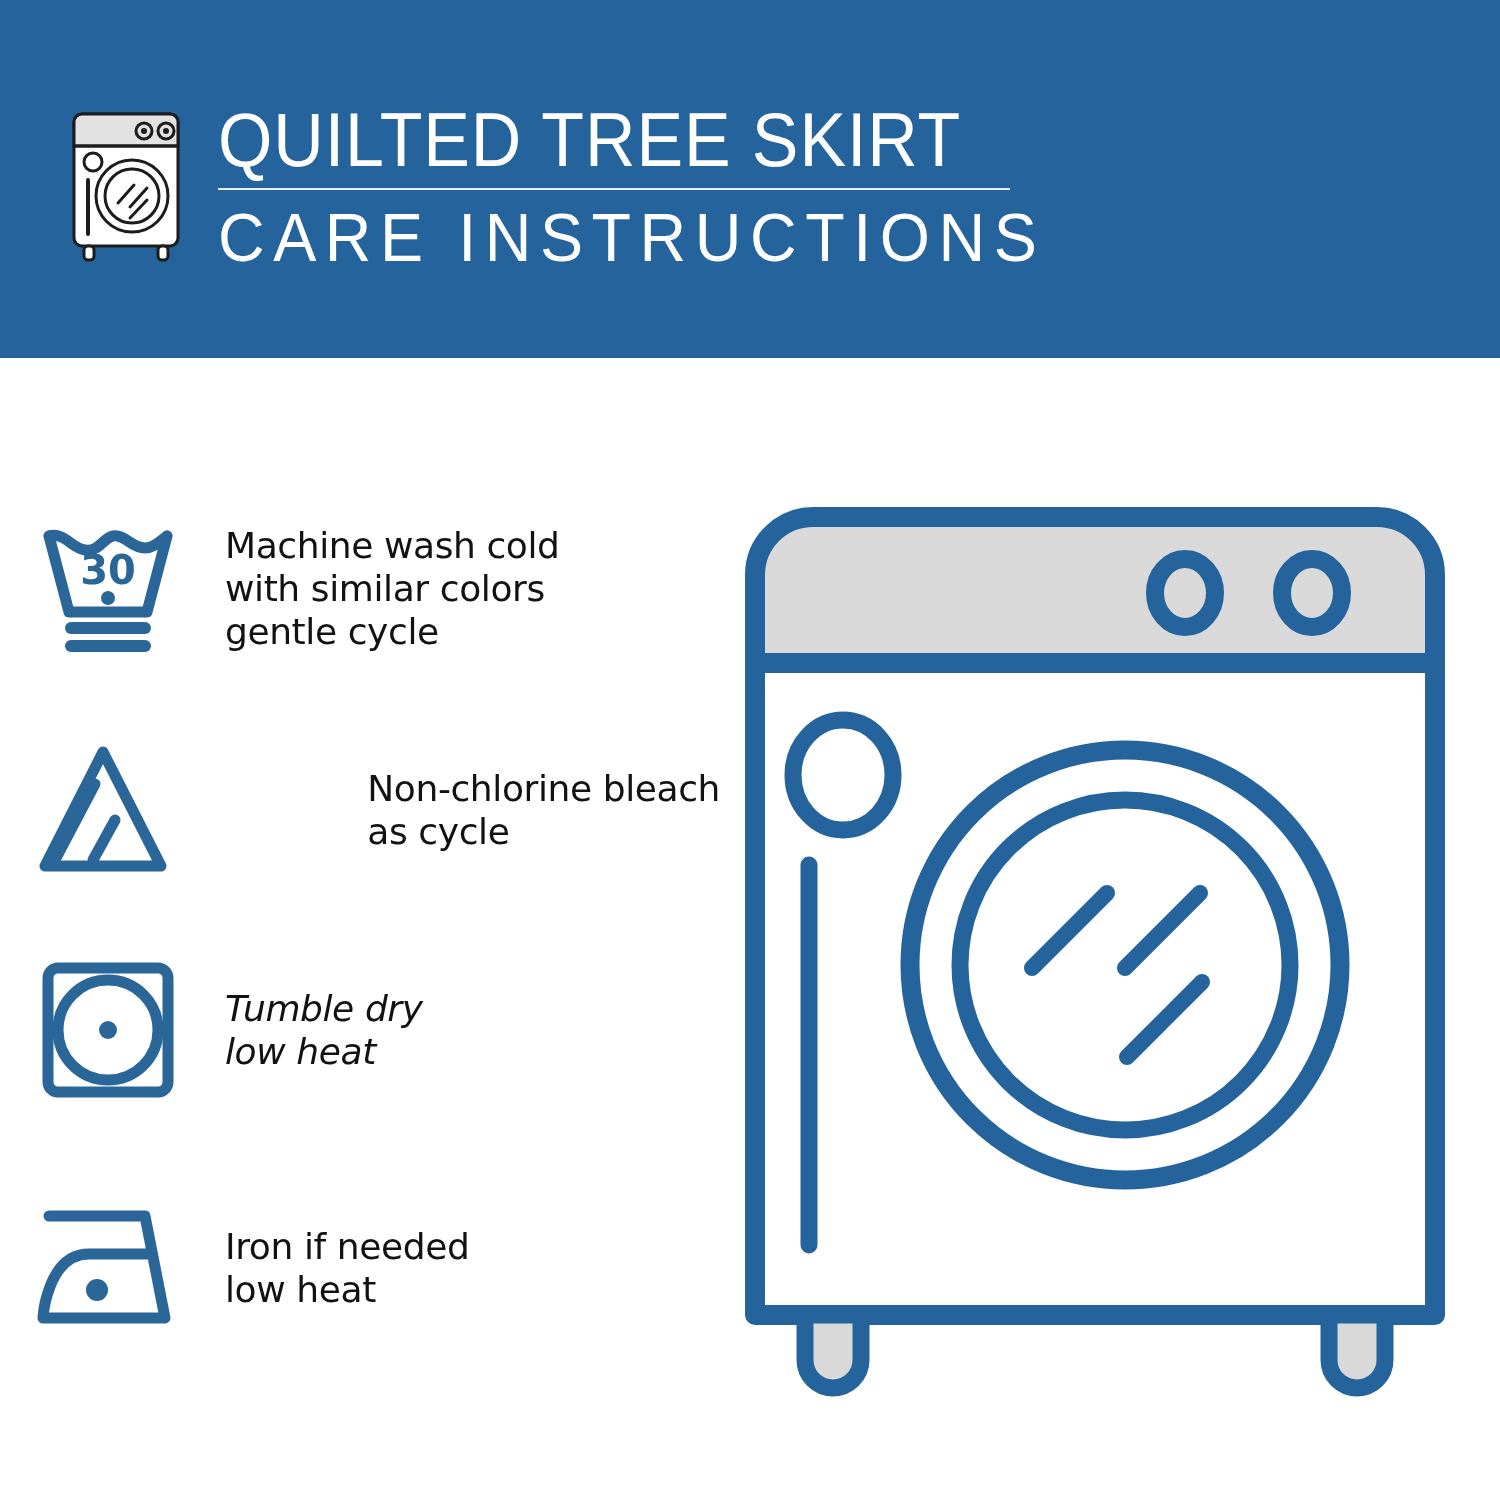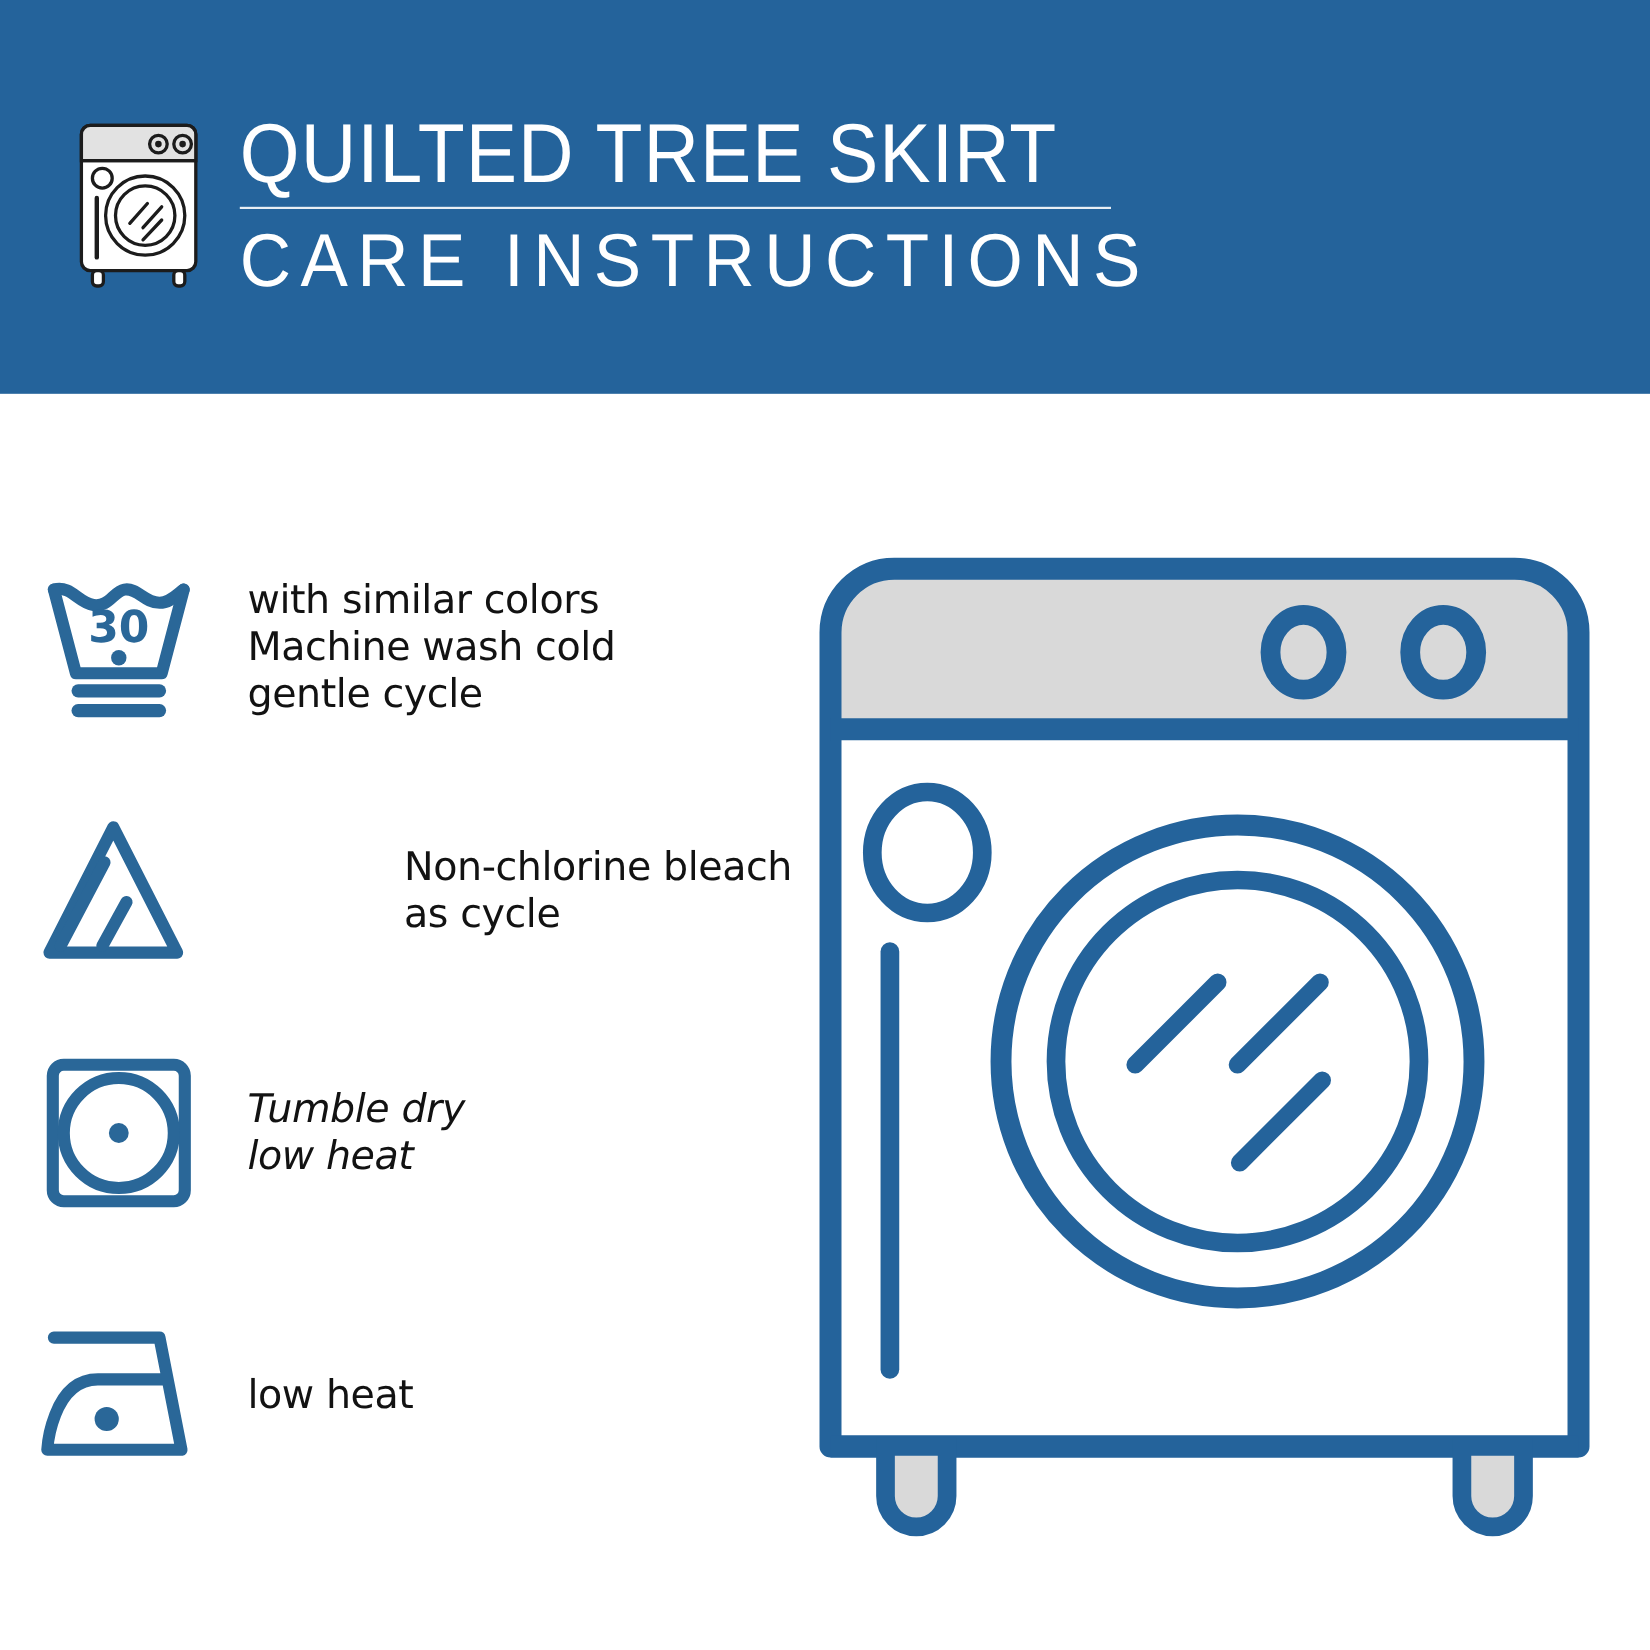--- a/index.html
+++ b/index.html
@@ -179,22 +179,22 @@
           </g>
           <g stroke="#2a6798" stroke-width="12" stroke-linecap="round">
             <line x1="38" y1="110" x2="112" y2="110"></line>
             <line x1="38" y1="128" x2="112" y2="128"></line>
           </g>
           <text x="75" y="66" font-family="DejaVu Sans, sans-serif" font-size="40" font-weight="700" fill="#2a6798" text-anchor="middle">30</text>
           <circle cx="75" cy="80" r="7" fill="#2a6798"></circle>
         </svg>
       </div>
       <div class="care-text">
+        <span class="ln">Machine wash cold</span>
         <span class="ln">with similar colors</span>
-        <span class="ln">Machine wash cold</span>
         <span class="ln">gentle cycle</span>
       </div>
     </div>
 
     <div class="care-row r1">
       <div class="care-symbol">
         <svg viewBox="0 0 150 140" width="150" height="140">
           <path d="M70 12 L 128 126 L 12 126 Z" fill="none" stroke="#2a6798" stroke-width="11" stroke-linejoin="round"></path>
           <line x1="62" y1="44" x2="22" y2="120" stroke="#2a6798" stroke-width="11" stroke-linecap="round"></line>
           <line x1="82" y1="80" x2="60" y2="120" stroke="#2a6798" stroke-width="11" stroke-linecap="round"></line>
@@ -223,20 +223,21 @@
     <div class="care-row r3">
       <div class="care-symbol">
         <svg viewBox="0 0 150 140" width="150" height="140">
           <g fill="none" stroke="#2a6798" stroke-width="11" stroke-linecap="round" stroke-linejoin="round">
             <path d="M16 18 L 112 18 L 132 120 L 10 120 C 10 120, 14 56, 56 56 L 118 56"></path>
           </g>
           <circle cx="64" cy="92" r="11" fill="#2a6798"></circle>
         </svg>
       </div>
       <div class="care-text">
+        <span class="ln">Iron if needed</span>
         <span class="ln">low heat</span>
       </div>
     </div>
 
   </div>
 
   <div class="machine">
     <svg viewBox="0 0 720 925" width="720" height="925">
 
       <path d="M20 80 a58 58 0 0 1 58 -58 h564 a58 58 0 0 1 58 58 v88 h-680 z" fill="#d9d9d9"></path>

